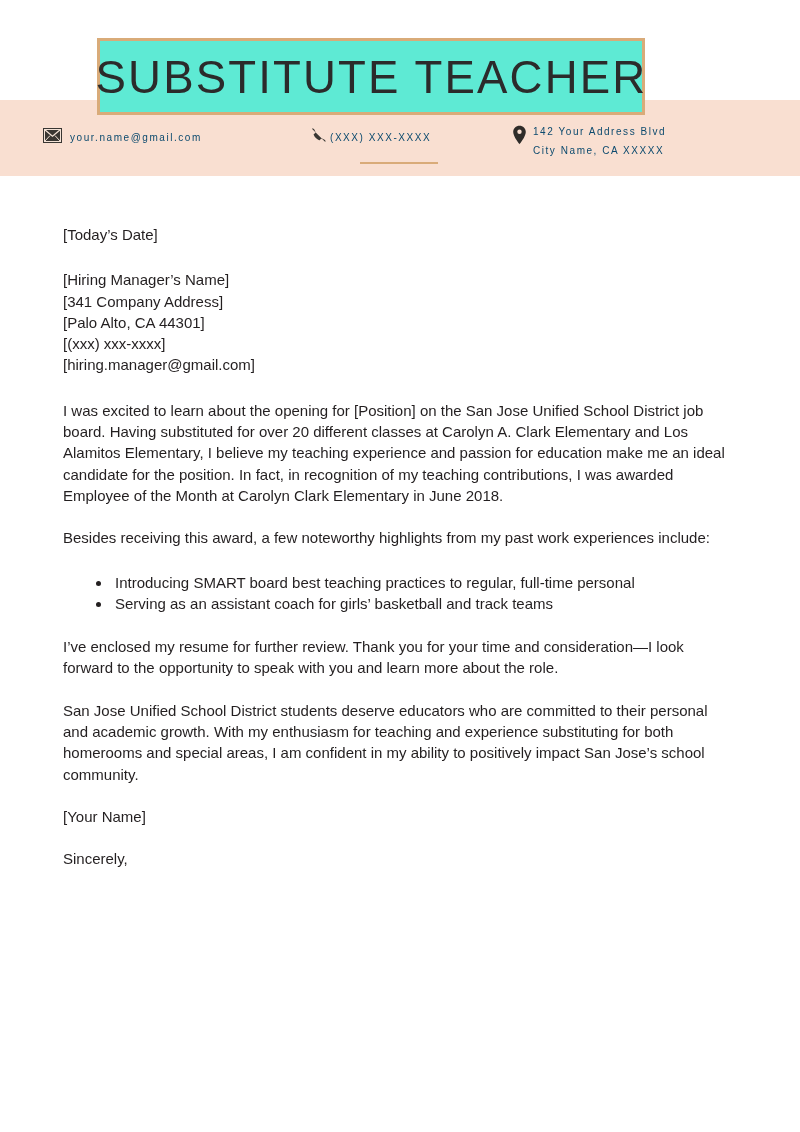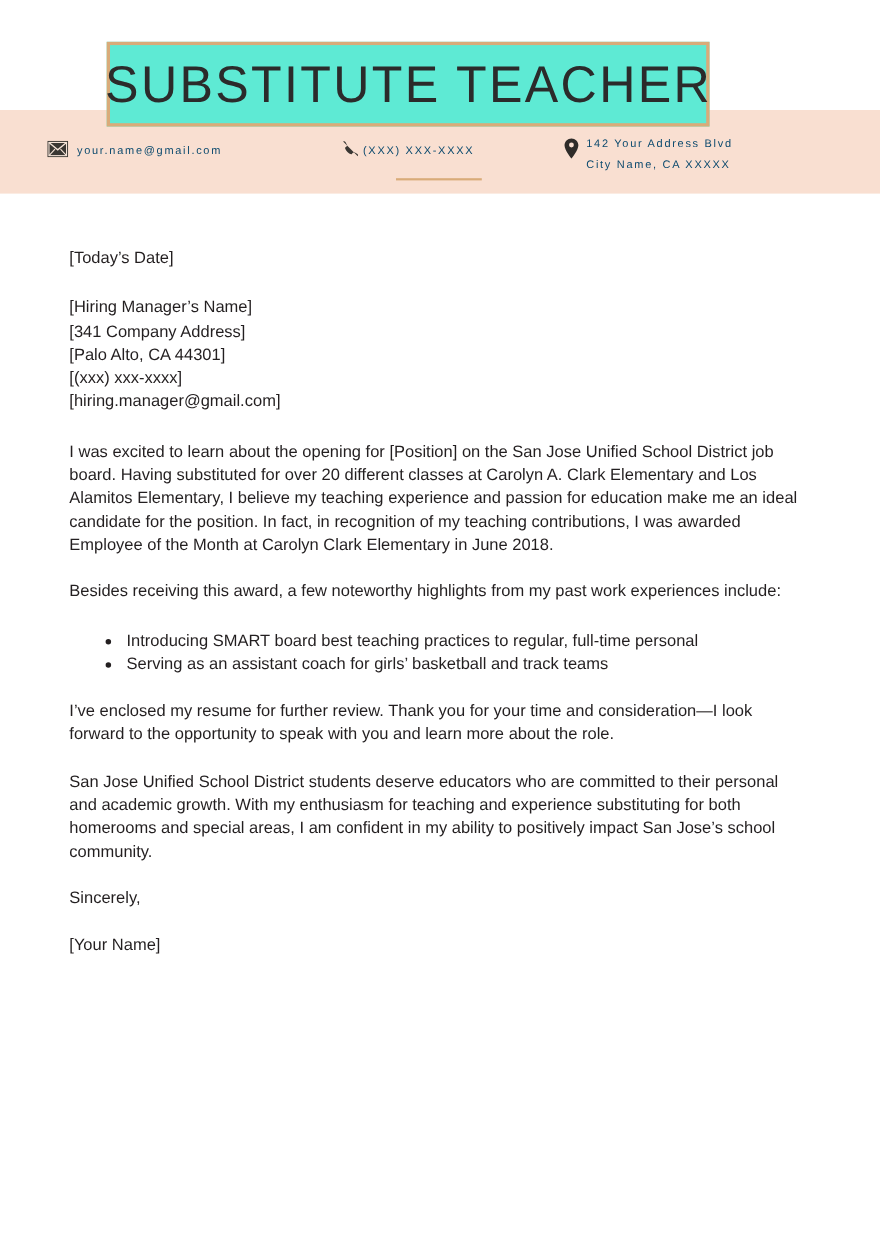--- a/index.html
+++ b/index.html
@@ -215,17 +215,17 @@
     <ul class="bullets">
       <li>Introducing SMART board best teaching practices to regular, full-time personal</li>
       <li>Serving as an assistant coach for girls’ basketball and track teams</li>
     </ul>
   </div>
 
   <p class="blk">I’ve enclosed my resume for further review. Thank you for your time and consideration—I look forward to the opportunity to speak with you and learn more about the role.</p>
 
   <p class="blk">San Jose Unified School District students deserve educators who are committed to their personal and academic growth. With my enthusiasm for teaching and experience substituting for both homerooms and special areas, I am confident in my ability to positively impact San Jose’s school community.</p>
 
+  <p class="blk">[Your Name]</p>
+
   <p class="blk sig-blk">Sincerely,</p>
 
-  <p class="blk">[Your Name]</p>
-
 </div>
 
 </body></html>

